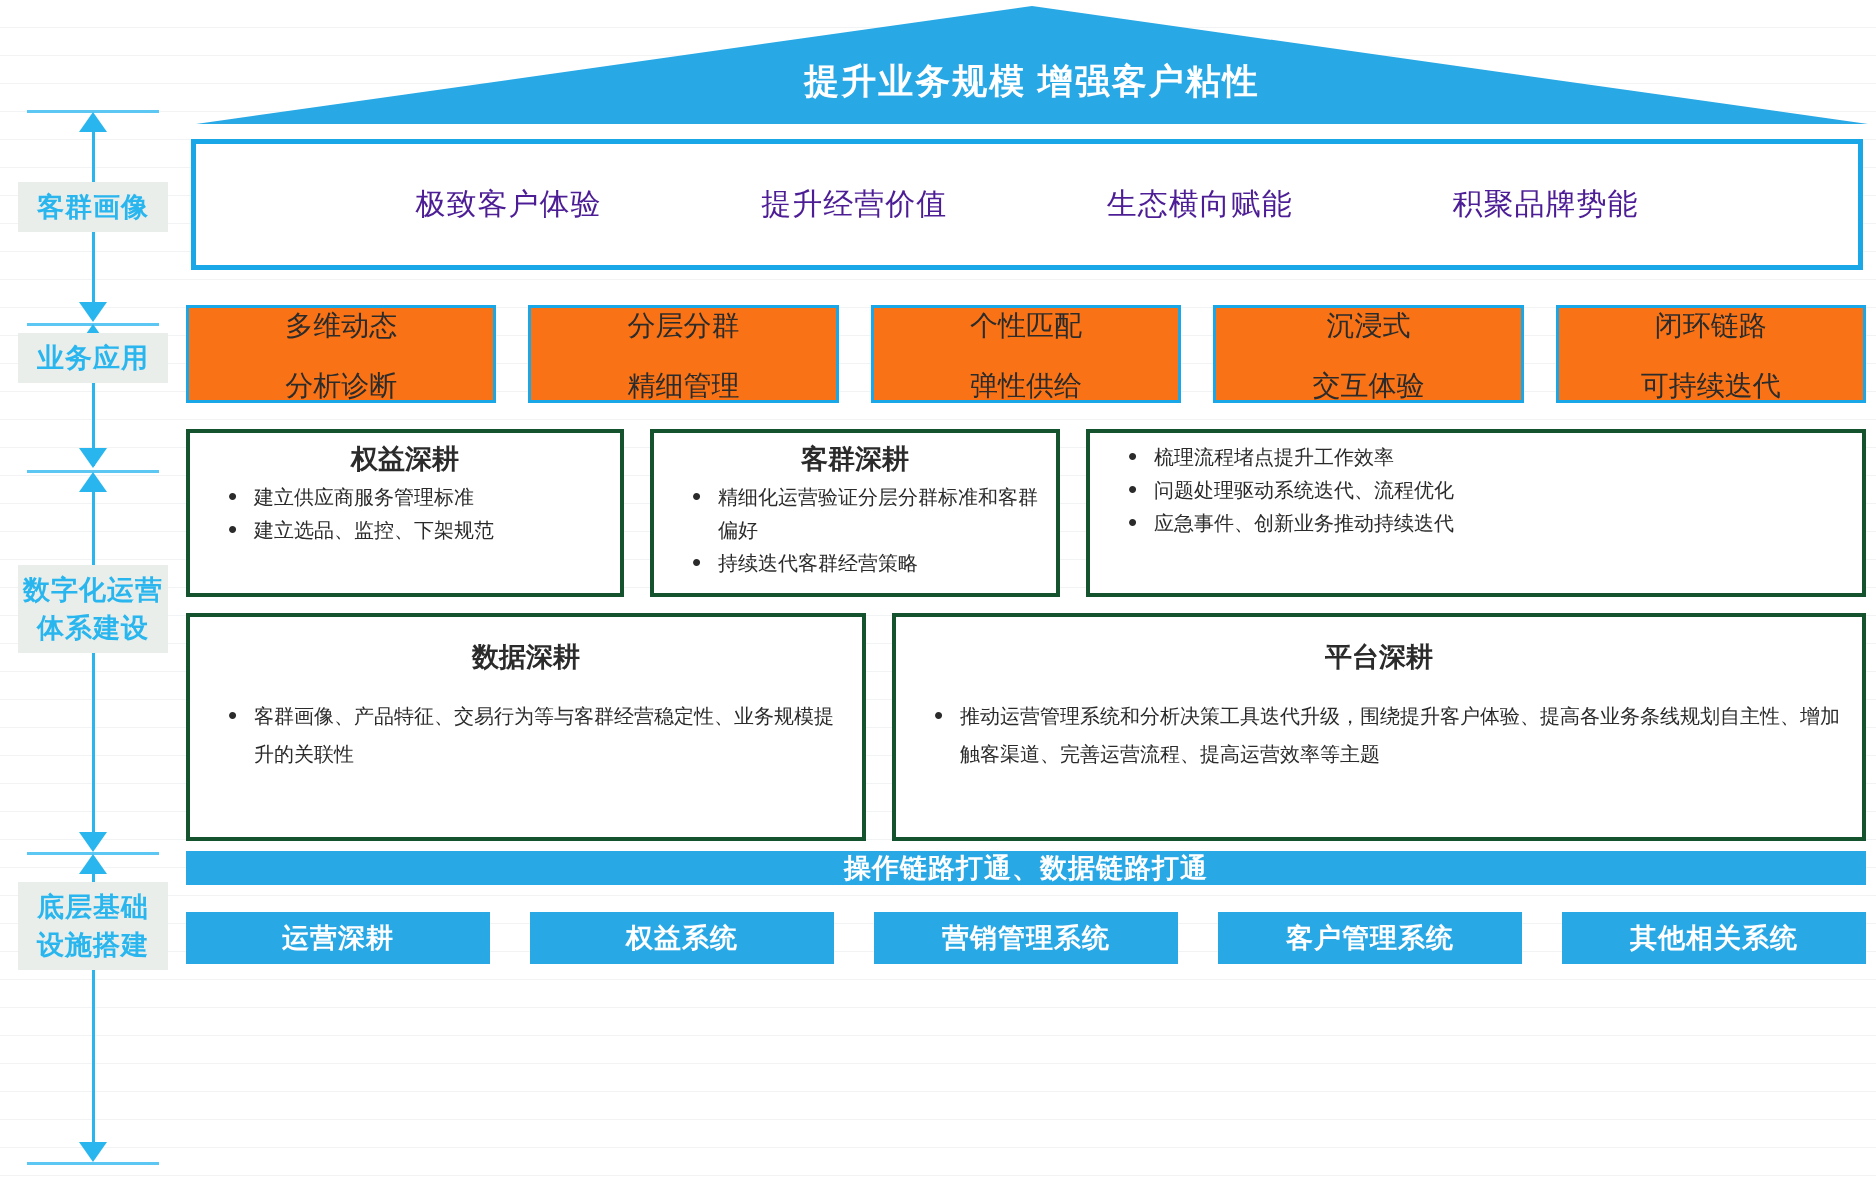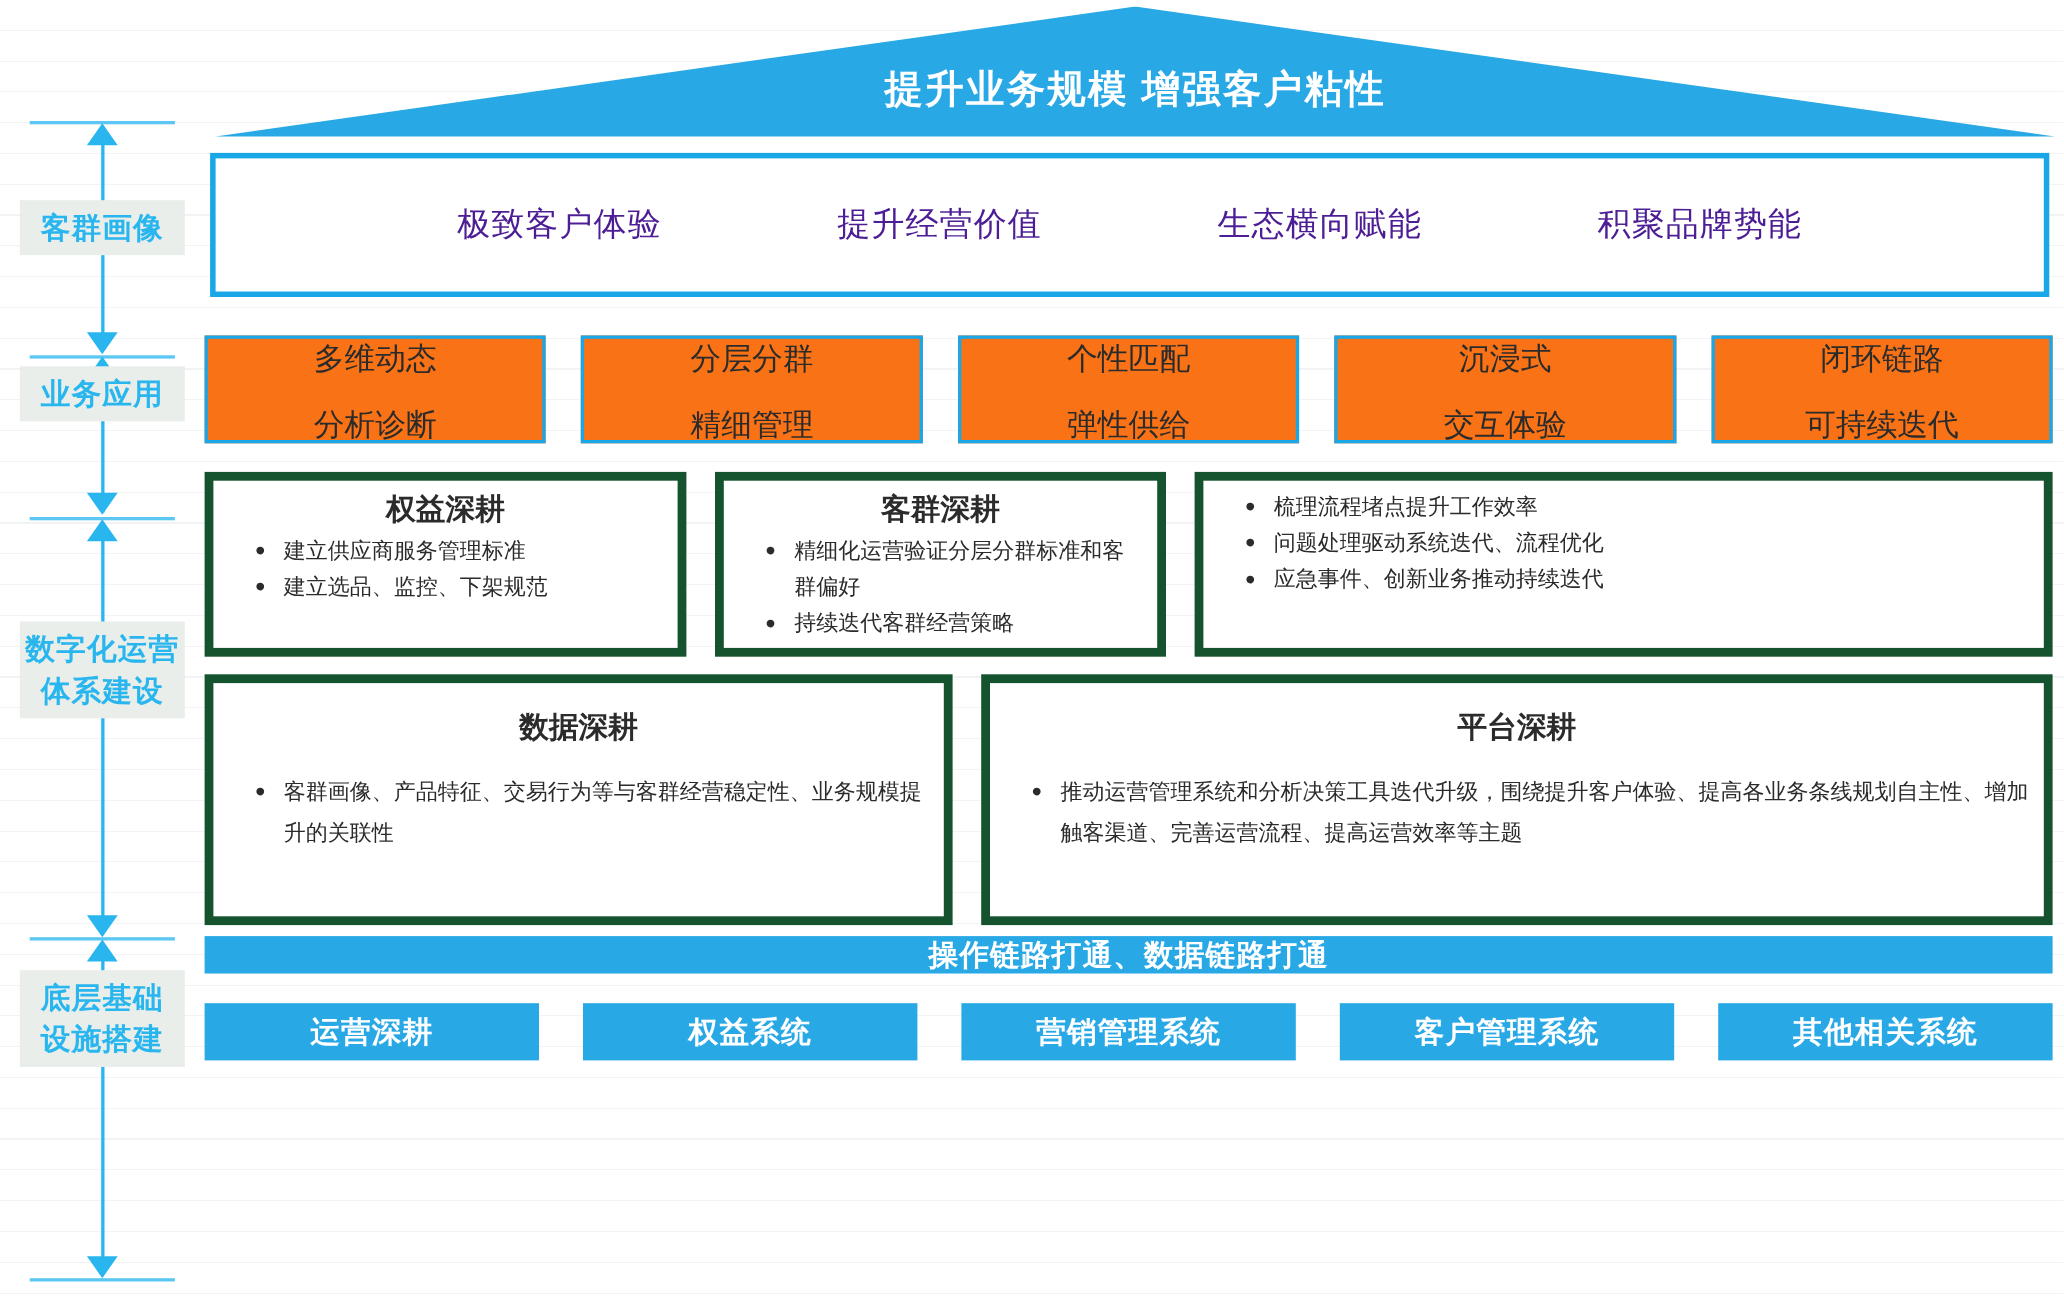--- a/index.html
+++ b/index.html
@@ -151,21 +151,21 @@
   .deep-row1 {
     position: absolute;
     left: 186px;
     top: 429px;
     width: 1680px;
     height: 168px;
     display: flex;
     gap: 26px;
   }
   .deep-box {
-    border: 8px solid #14532d;
+    border: 4px solid #14532d;
     box-sizing: border-box;
     background: #ffffff;
     padding: 8px 10px 6px 10px;
     display: flex;
     flex-direction: column;
   }
   .deep-title {
     text-align: center;
     font-size: 27px;
     font-weight: bold;

